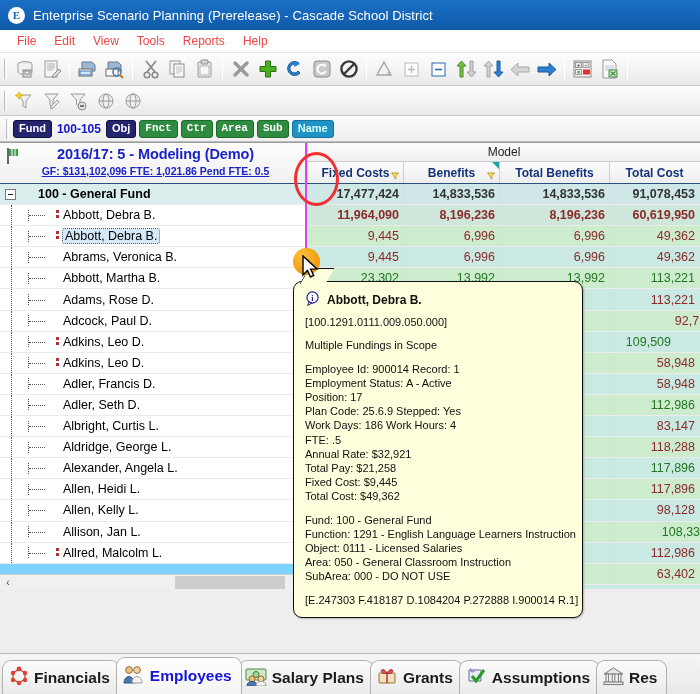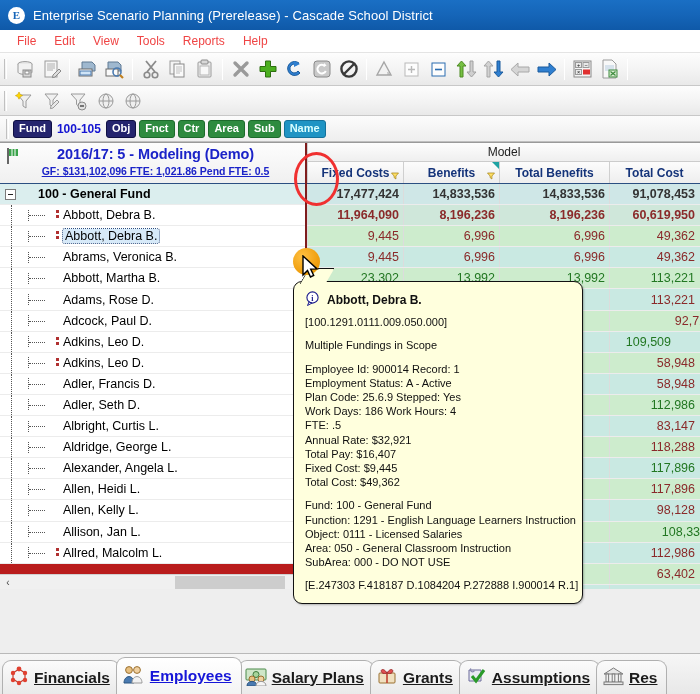--- a/index.html
+++ b/index.html
@@ -95,42 +95,42 @@
   .chip {
     font-size: 11px; font-weight: bold;
     color: #ffffff;
     padding: 1px 5px 2px 5px;
     border-radius: 3px;
     margin-right: 3px;
     line-height: 13px;
     border: 1px solid rgba(0,0,0,.35);
   }
   .chip-navy { background: #25256e; border-color: #101044; }
-  .chip-green { background: #2e8b3f; border-color: #1d6b2c; }
+  .chip-green { background: #2e8b3f; border-color: #1d6b2c; font-family: Liberation Mono, monospace; }
   .chip-cyan { background: #1f94c4; border-color: #15719a; color:#d9ffff; }
   .chip-val {
     font-size: 12px; font-weight: bold; color: #1414d2;
     margin: 0 5px 0 2px;
   }
 
   
   .gridwrap {
     position: relative;
     height: 447px;
     background: #ffffff;
     border-top: 1px solid #9a9a9a;
     overflow: hidden;
     display: flex;
   }
 
   
   .treepane {
     width: 307px; flex: none;
-    border-right: 2px solid #7f1d1d;
-    background: #b91c1c;
+    border-right: 2px solid #d946ef;
+    background: #7dd3fc;
     position: relative;
   }
   .scenhdr {
     height: 41px;
     background: linear-gradient(to bottom,#fdfdfd,#f0f0f0);
     border-bottom: 1px solid #2b4f81;
     position: relative;
     padding-left: 6px;
   }
   .flagicon { position: absolute; left: 6px; top: 5px; }
@@ -360,21 +360,20 @@
     margin-right: -4px;
     font-size: 15.5px; font-weight: bold;
     color: #1a1a1a;
     background: linear-gradient(to bottom,#fbfbfb,#eaeaea);
     border: 1px solid #b0b0b0;
     border-bottom: none;
     border-top-left-radius: 9px;
     border-top-right-radius: 9px;
     white-space: nowrap;
     position: relative;
-    text-decoration: underline;
   }
   .tab .tabicon { margin-right: 5px; flex: none; }
   .tab.active {
     color: #1515d8;
     background: linear-gradient(to bottom,#ffffff,#f4f4f4);
     z-index: 5;
     height: 37px;
   }
 </style>
 </head>
@@ -944,25 +943,26 @@
       </span>
       <span>Abbott, Debra B.</span>
     </div>
     <div class="tt-line">[100.1291.0111.009.050.000]</div>
     <div class="tt-gap"></div>
     <div class="tt-line">Multiple Fundings in Scope</div>
     <div class="tt-gap"></div>
     <div id="tt-details">
         <div class="tt-line">Employee Id: 900014   Record: 1</div>
         <div class="tt-line">Employment Status: A - Active</div>
+        <div class="tt-line">Position: 17</div>
         <div class="tt-line">Plan Code: 25.6.9  Stepped: Yes</div>
         <div class="tt-line">Work Days: 186  Work Hours: 4</div>
         <div class="tt-line">FTE: .5</div>
         <div class="tt-line">Annual Rate: $32,921</div>
-        <div class="tt-line">Total Pay: $16,407</div>
+        <div class="tt-line">Total Pay: $21,258</div>
         <div class="tt-line">Fixed Cost: $9,445</div>
         <div class="tt-line">Total Cost: $49,362</div>
       </div>
     <div class="tt-gap"></div>
     <div id="tt-dims">
         <div class="tt-line">Fund: 100 - General Fund</div>
         <div class="tt-line">Function: 1291 - English Language Learners Instruction</div>
         <div class="tt-line">Object: 0111 - Licensed Salaries</div>
         <div class="tt-line">Area: 050 - General Classroom Instruction</div>
         <div class="tt-line">SubArea: 000 - DO NOT USE</div>

